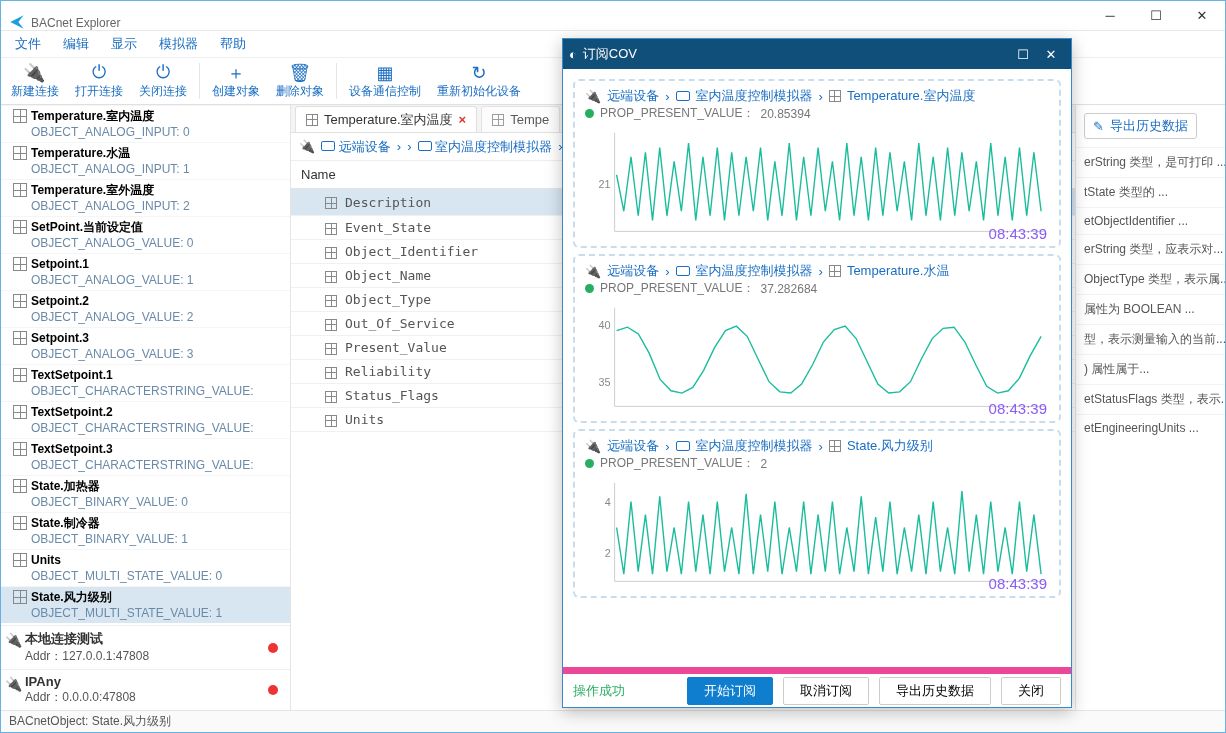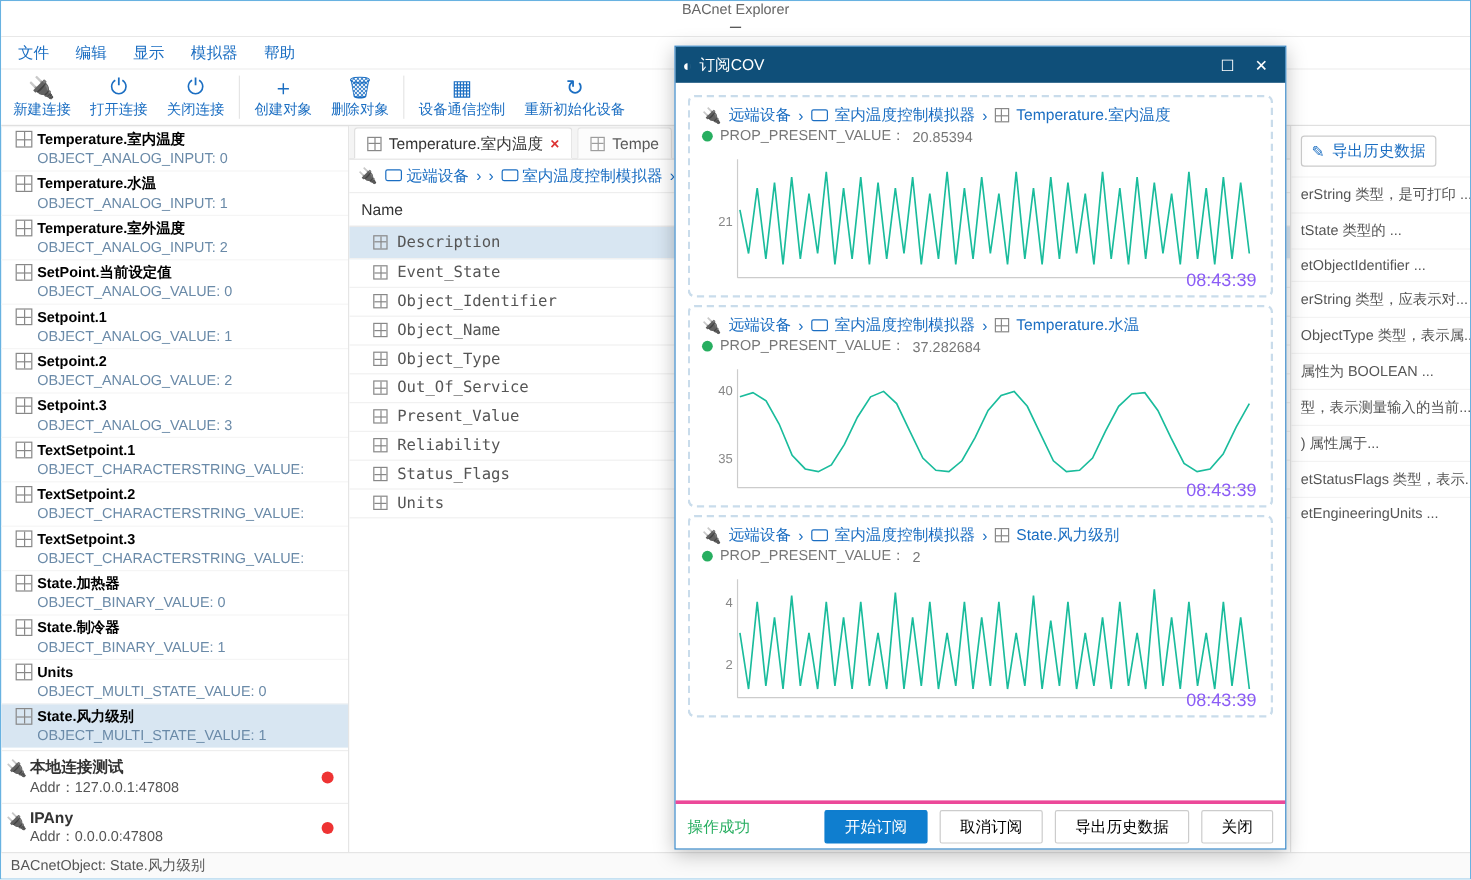--- a/index.html
+++ b/index.html
@@ -1,18 +1,18 @@
 <!DOCTYPE html>
 <html><head>
 <meta charset="utf-8">
 <style>
   * { box-sizing:border-box; margin:0; padding:0; font-family:'Microsoft YaHei','Segoe UI',sans-serif; }
   body { width:1226px; height:733px; background:#fff; overflow:hidden; font-size:13px; color:#333; }
   .win       { width:1226px; height:733px; display:flex; flex-direction:column; border:1px solid #68b2e1; }
-  .titlebar  { height:30px; display:flex; align-items:center; background:#fff; border-bottom:1px solid #e8e8e8;flex-direction:column; }
+  .titlebar  { height:30px; display:flex; align-items:flex-end; background:#fff; border-bottom:1px solid #e8e8e8; }
   .titlebar .logo { width:16px; height:16px; margin:0 6px 0 8px; }
   .titlebar .ttl  { flex:1; font-size:12px; color:#666; }
   .winbtn    { width:46px; height:30px; display:flex; align-items:center; justify-content:center; color:#333; }
   .menubar   { height:26px; display:flex; align-items:center; padding:0 4px; background:#fff; color:#1b6ec2; gap:2px; }
   .menu-item { padding:2px 10px; font-size:13px; cursor:pointer; color:#1b6ec2; }
   .toolbar   { height:48px; display:flex; align-items:center; background:#fff; border-top:1px solid #eee; border-bottom:1px solid #e0e0e0; padding:0 2px; }
   .tbtn      { display:flex; flex-direction:column; align-items:center; justify-content:center; padding:2px 8px; min-width:48px; color:#1b6ec2; font-size:12px; cursor:pointer; }
   .tbtn .ic  { font-size:18px; height:20px; display:flex; align-items:center; }
   .tsep      { width:1px; height:36px; background:#e5e5e5; margin:0 4px; }
   .body      { flex:1; display:flex; min-height:0; }
@@ -34,21 +34,21 @@
   .tab       { display:flex; align-items:center; gap:6px; height:26px; padding:0 10px; background:#fff; border:1px solid #e0e0e0; border-bottom:none; border-radius:3px 3px 0 0; font-size:13px; cursor:pointer; }
   .tab.active{ background:#fff; }
   .tab.bg    { opacity:.8; }
   .tab .x    { color:#d33; font-weight:700; }
   .crumbs    { height:28px; display:flex; align-items:center; gap:6px; padding:0 8px; border-bottom:1px solid #eee; color:#1b6ec2; font-size:13px; }
   .crumbs .sep{ color:#1b6ec2; }
   .ptable    { flex:1; overflow:auto; }
   .ptable table{ width:100%; border-collapse:collapse; font-size:13px; }
   .ptable th { text-align:left; font-weight:400; padding:6px 10px; border-bottom:1px solid #e5e5e5; color:#333;margin-top:28px; }
   .ptable td { padding:4px 8px; border-bottom:1px solid #f1f1f1; font-family:Consolas,monospace; font-size:13px; color:#555; }
-  .ptable td.name{ padding-left:20px; }
+  .ptable td.name{ padding-left:34px; }
   .ptable tr.sel td{ background:#d8e6f2; }
   .rightcut  { width:150px; border-left:1px solid #e5e5e5; background:#fff; overflow:hidden; font-size:12px; }
   .rightcut .btn{ display:inline-flex; align-items:center; gap:6px; border:1px solid #ccc; border-radius:3px; padding:3px 8px; margin:8px; color:#1b6ec2; cursor:pointer; font-size:13px; }
   .rightcut .ritem{ padding:6px 8px; color:#555; border-top:1px solid #f3f3f3; white-space:nowrap; overflow:hidden; }
   .statusbar { height:22px; border-top:1px solid #e5e5e5; display:flex; align-items:center; padding:0 8px; font-size:12px; color:#555; background:#fafafa; }
 
   
   .dlg       { position:absolute; left:562px; top:38px; width:510px; height:670px; background:#fff; border:1px solid #3a89c9; box-shadow:0 4px 16px rgba(0,0,0,.25); display:flex; flex-direction:column; z-index:50; }
   .dlg-title { height:30px; background:#0f4f79; color:#fff; display:flex; align-items:center; padding:0 6px; }
   .dlg-title .t{ flex:1; font-size:13px; display:flex; align-items:center; gap:6px; }
@@ -57,21 +57,21 @@
   .card      { border:2px dashed #c9dceb; border-radius:6px; padding:6px 10px 2px 10px; position:relative; }
   .card .cb  { display:flex; align-items:center; gap:6px; font-size:13px; color:#1b6ec2; }
   .card .val { display:flex; align-items:center; gap:6px; font-size:12px; color:#777; margin-top:0; }
   .card .val .d{ width:9px; height:9px; border-radius:50%; background:#27ae60; }
   .chart     { height:120px; margin-top:2px; }
   .chart svg { width:100%; height:100%; }
   .chart .axis{ stroke:#ccc; stroke-width:1; }
   .chart .line{ stroke:#1abc9c; stroke-width:1.4; fill:none; }
   .chart .tick{ font-size:11px; fill:#888; }
   .ts        { position:absolute; right:12px; bottom:4px; color:#8b5cf6; font-size:15px; }
-  .dlg-foot  { height:40px; display:flex; align-items:center; padding:16px 10px; gap:10px; border-top:3px solid #ec4899; }
+  .dlg-foot  { height:40px; display:flex; align-items:center; padding:16px 10px; gap:10px; border-top:7px solid #ec4899; }
   .dlg-foot .st{ flex:1; color:#27ae60; font-size:13px; }
   .dlg-foot button{ padding:4px 16px; font-size:13px; border:1px solid #ccc; background:#fff; border-radius:2px; cursor:pointer; }
   .dlg-foot button.pri{ background:#0f7ecf; border-color:#0f7ecf; color:#fff; }
 
   .ico-grid  { display:inline-block; width:12px; height:12px; border:1px solid #888; background:linear-gradient(#888,#888) center/100% 1px no-repeat, linear-gradient(#888,#888) center/1px 100% no-repeat; }
   .ico-dev   { display:inline-block; width:14px; height:10px; border:1px solid #1b6ec2; border-radius:2px; position:relative; }
   .crumb-ic  { color:#1b6ec2; }
 </style>
 </head>
 <body>

